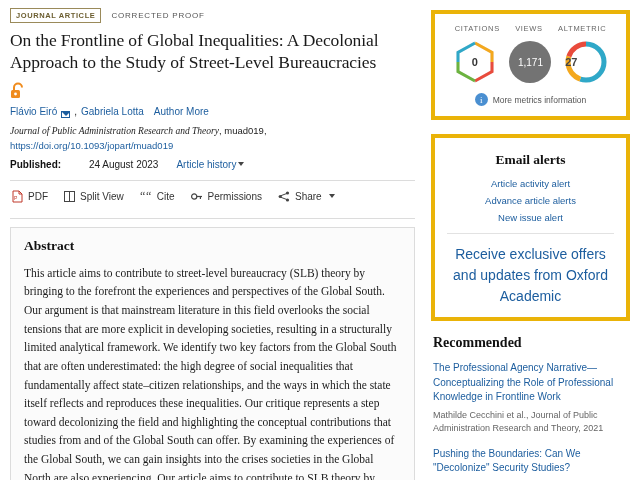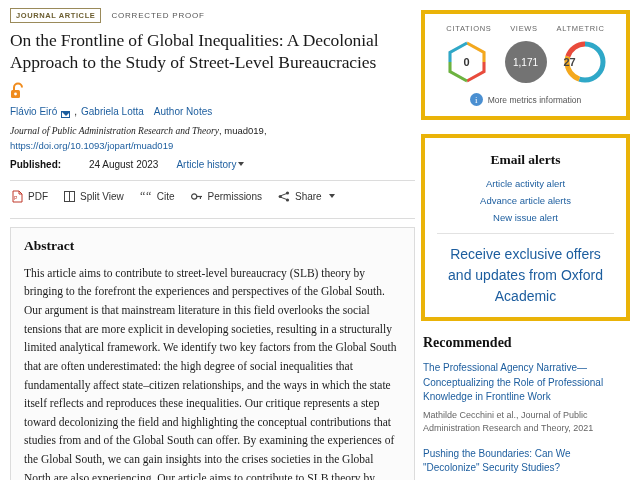--- a/index.html
+++ b/index.html
@@ -8,21 +8,21 @@
     width: 640px; height: 480px;
     background: #ffffff;
     font-family: "Liberation Sans", sans-serif;
     color: #222;
     overflow: hidden;
   }
   .page {
     width: 640px; height: 480px;
     display: flex;
     padding: 8px 10px 0 10px;
-    gap: 6px;
+    gap: 16px;
   }
   .main {
     width: 405px;
     flex: 0 0 405px;
   }
   .side {
     flex: 1 1 auto;
     padding-top: 2px;
   }
 
@@ -319,21 +319,21 @@
         <rect x="1" y="8" width="9" height="8" rx="1.5" fill="#f08c1e"></rect>
         <circle cx="5.5" cy="12" r="1.4" fill="#fff"></circle>
       </svg>
     </span>
 
     <div class="authors">
       <a href="#">Flávio Eiró</a>
       <span class="mail"></span>
       <span class="sep">,</span>
       <a href="#">Gabriela Lotta</a>
-      <a href="#" class="authornotes">Author Notes</a>
+      <a href="#" class="authornotes">Author More</a>
     </div>
 
     <div class="journal-line">
       <i>Journal of Public Administration Research and Theory</i><span>, muad019,</span>
     </div>
 
     <div class="doi">https://doi.org/10.1093/jopart/muad019</div>
 
     <div class="pubrow">
       <span><span class="lbl">Published:</span>

